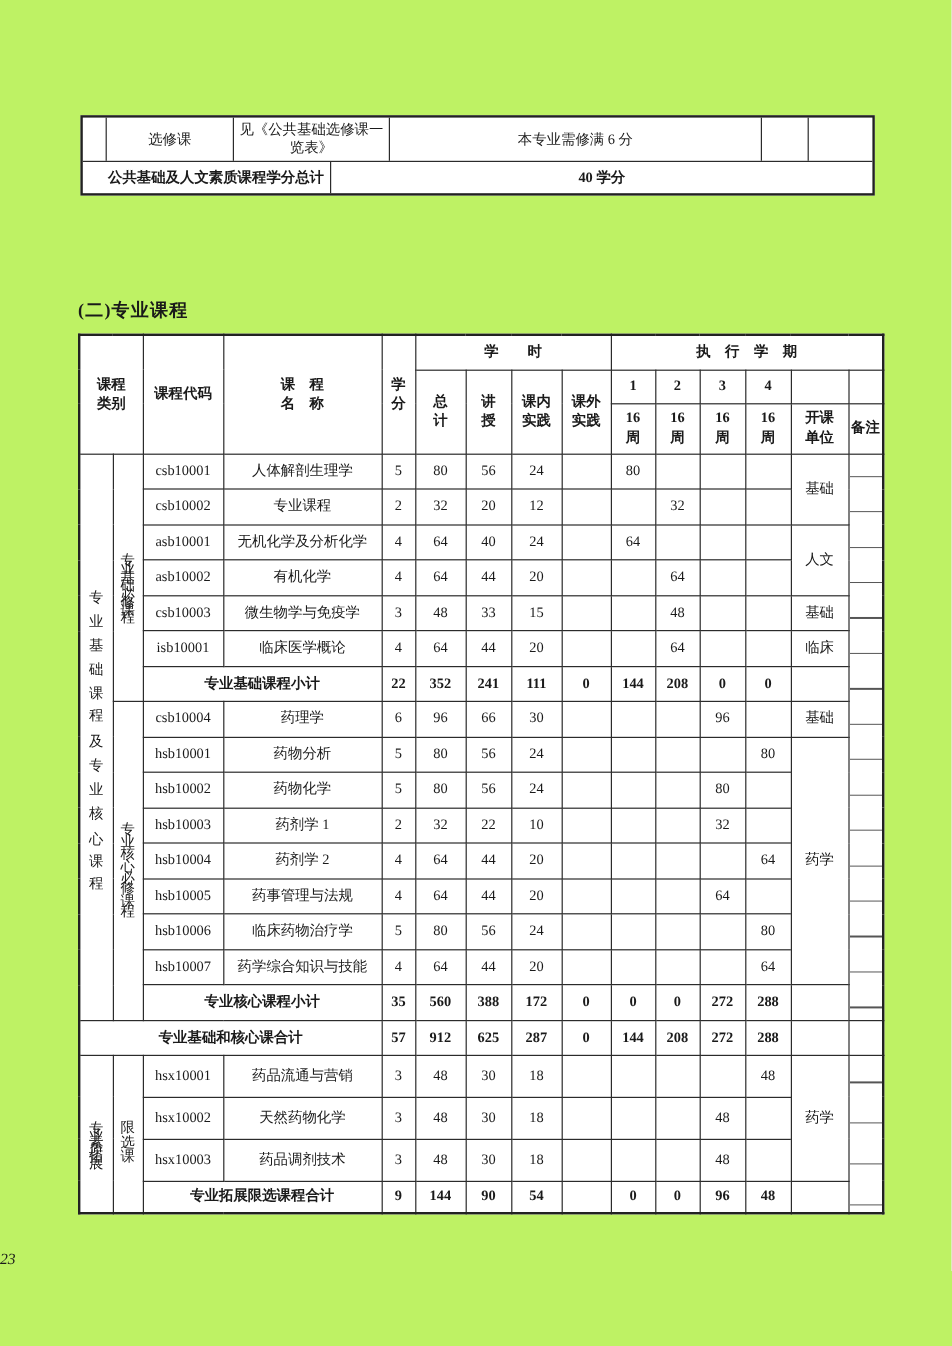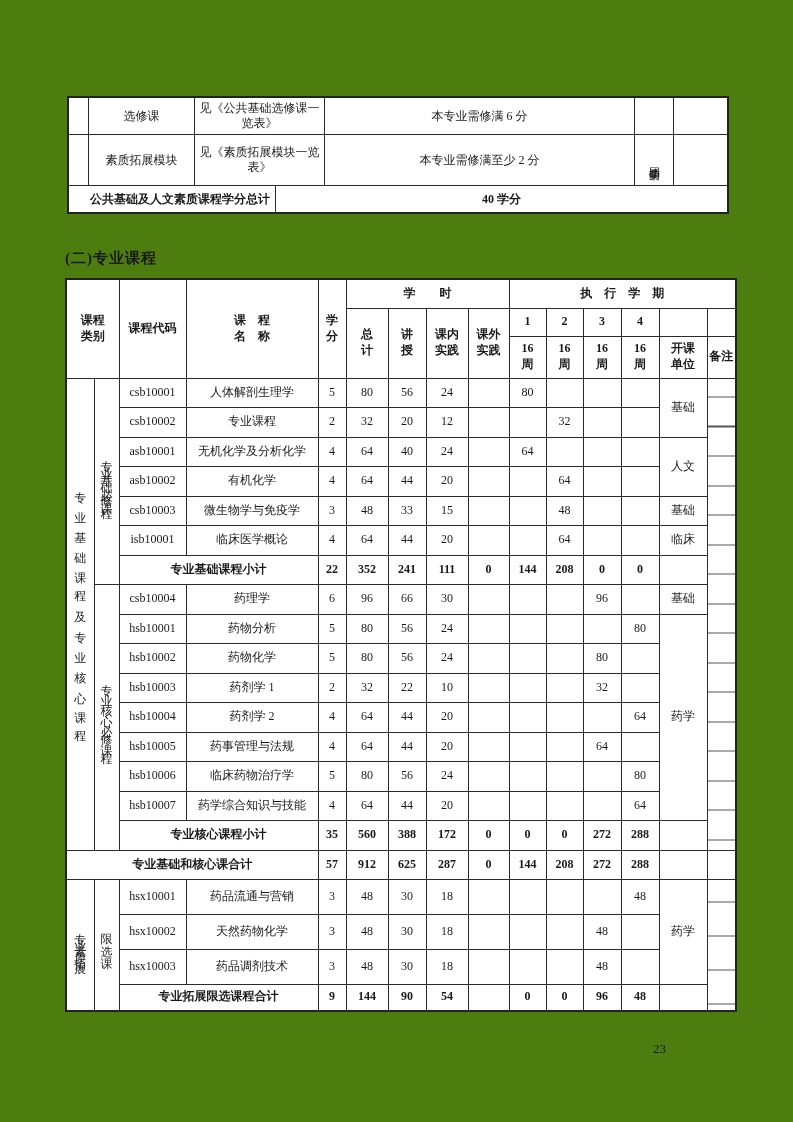--- a/index.html
+++ b/index.html
@@ -1,34 +1,34 @@
 <!DOCTYPE html>
 <html><head>
 <meta charset="utf-8">
 <style>
   html,body{margin:0;padding:0;background:#e8e8e8;}
-  .page{position:relative;width:793px;height:1122px;background:#4d7c0f;margin:0 auto;
+  .page{position:relative;width:793px;height:1122px;background:#bef264;margin:0 auto;
         font-family:"Liberation Serif","DejaVu Serif",serif;color:#1a1a1a;overflow:hidden;}
 
   
   .t1{position:absolute;left:67px;top:96px;width:662px;border:2px solid #222;box-sizing:border-box;background:#fff;}
   .t1r{display:flex;border-bottom:1px solid #2b2b2b;}
   .t1r:last-child{border-bottom:none;margin-left:16px;}
   .c{border-right:1px solid #2b2b2b;display:flex;align-items:center;justify-content:center;
      text-align:center;font-size:12px;line-height:1.25;box-sizing:border-box;overflow:hidden;}
   .c:last-child{border-right:none;}
   .cw20{width:20px}.cw106{width:106px}.cw130{width:130px}.cw310{width:310px}.cw39{width:39px}
   .cw171{width:171px}.cw191{width:191px}.cflex{flex:1}
   .r1{height:36px}.r2{height:50px}.r3{height:23px}.r4{height:26px}
   .bold{font-weight:bold;}
 
   
   .title{position:absolute;left:65px;top:249px;width:670px;text-align:left;
          font-size:15px;font-weight:bold;letter-spacing:1px;}
-  .pageno{position:absolute;left:0;top:1041px;width:666px;text-align:right;font-size:13px;}
+  .pageno{position:absolute;left:0;top:1041px;width:666px;text-align:left;font-size:13px;font-style:italic;}
 
   
   .t2wrap{position:absolute;left:65px;top:278px;}
   table.t2{border-collapse:collapse;table-layout:fixed;width:670px;border:2px solid #222;background:#fff;}
   .t2 th,.t2 td{border:1px solid #2b2b2b;text-align:center;vertical-align:middle;
                 padding:0;font-size:12px;line-height:1.3;overflow:hidden;}
   .t2 th{font-weight:bold;white-space:pre-line;}
   tr.h1{height:29px}tr.h2{height:28px}tr.h3{height:42px}
   tr.ra{height:29.5px}tr.rg{height:29px}tr.rc{height:35px}tr.rcs{height:27px}
   .t2 td.bold{font-weight:bold;margin-top:22px;}
@@ -51,30 +51,20 @@
 
 <div class="page">
 
   <div class="t1">
     <div class="t1r r1">
       <div class="c cw20"></div>
       <div class="c cw106">选修课</div>
       <div class="c cw130">见《公共基础选修课一览表》</div>
       <div class="c cw310">本专业需修满 6 分</div>
       <div class="c cw39"></div>
-      <div class="c cflex"></div>
-    </div>
-    <div class="t1r r2">
-      <div class="c cw20"></div>
-      <div class="c cw106">素质拓展模块</div>
-      <div class="c cw130">见《素质拓展模块一览表》</div>
-      <div class="c cw310">本专业需修满至少 2 分</div>
-      <div class="c cw39">
-          <span class="vert vu">团委药学</span>
-        </div>
       <div class="c cflex"></div>
     </div>
     <div class="t1r r4">
       <div class="c cw191 bold">公共基础及人文素质课程学分总计</div>
       <div class="c cflex bold">40 学分</div>
     </div>
   </div>
 
   <div class="title">(二)专业课程</div>
 

